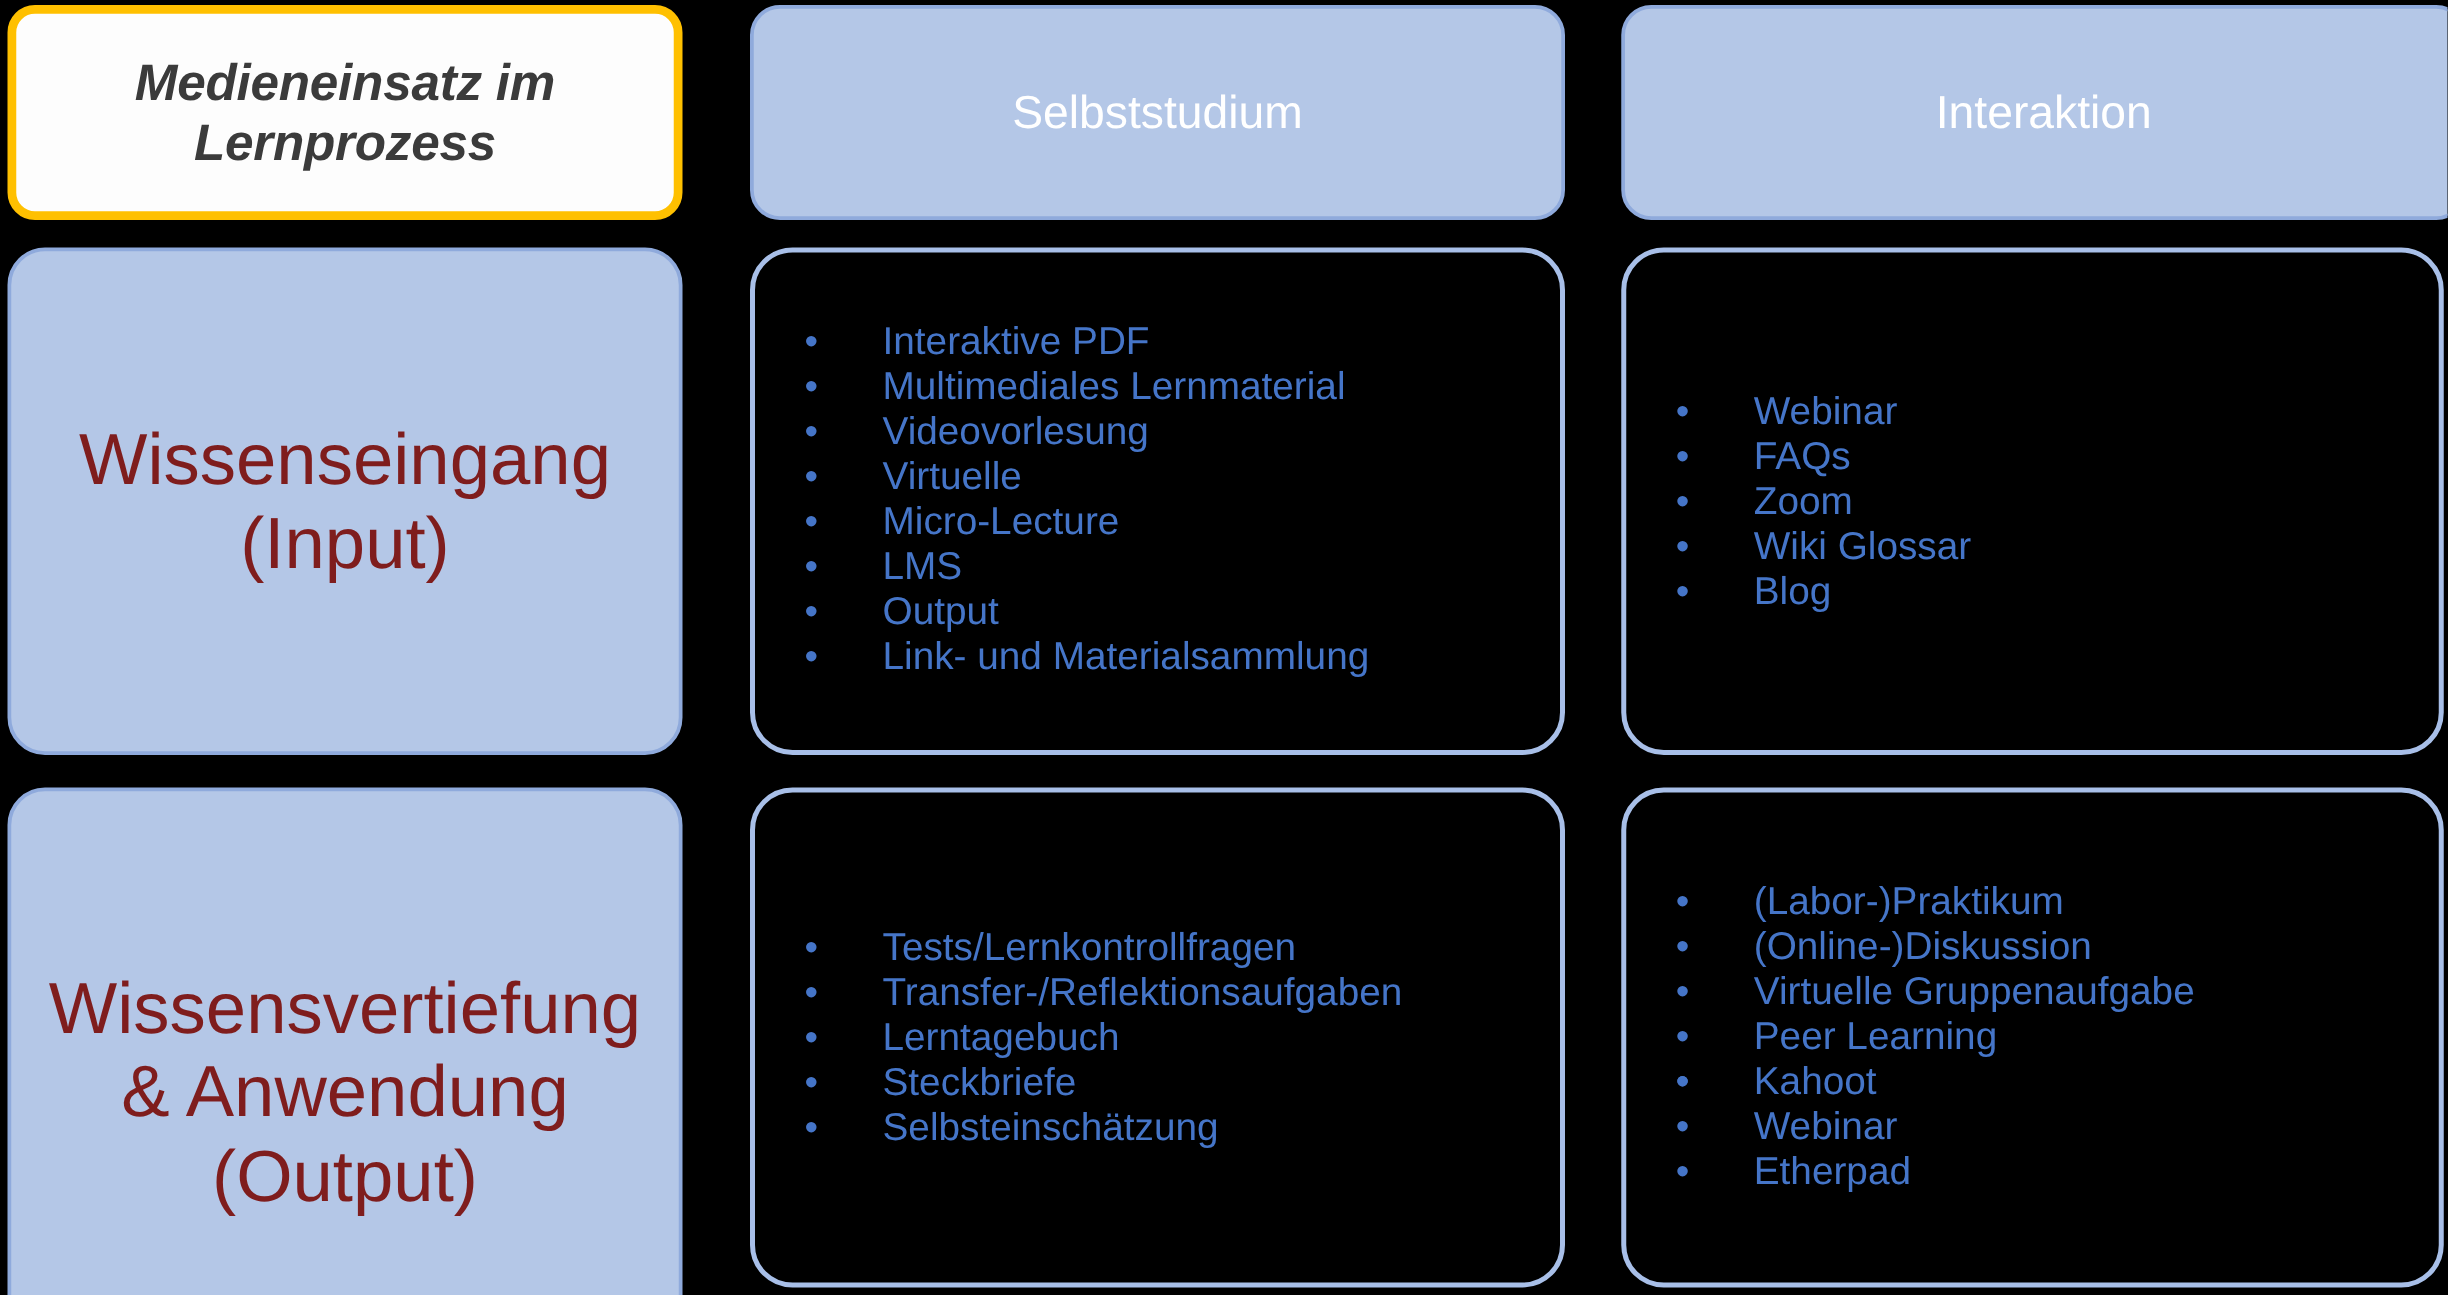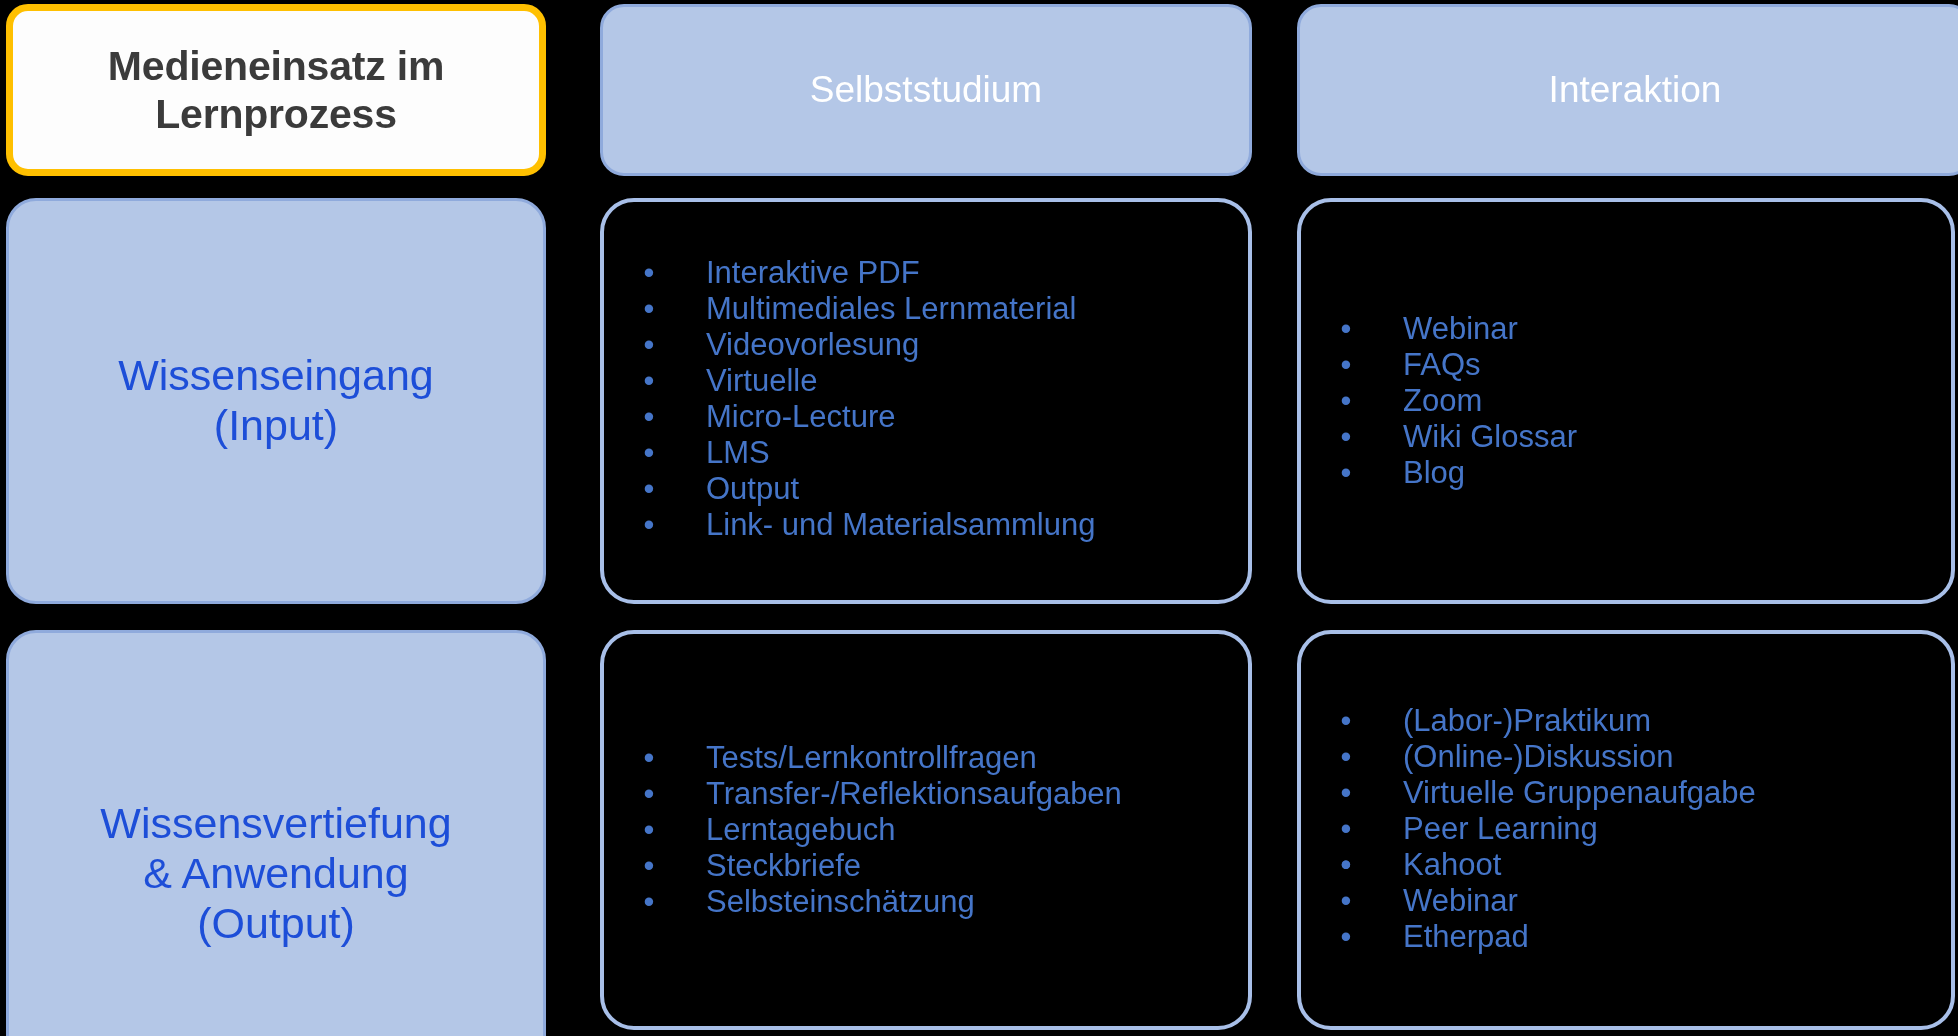--- a/index.html
+++ b/index.html
@@ -34,20 +34,21 @@
 
   
   .title-box {
     left: 6px;
     top: 4px;
     width: 540px;
     height: 172px;
     background: #FDFDFD;
     border: 7px solid #FFC000;
     border-radius: 22px;
+    font-style: italic;
   }
   .title-box .title-text {
     color: #3B3B3B;
     font-weight: bold;
     font-size: 41px;
     line-height: 1.18;
     text-align: center;
     letter-spacing: -0.2px;
     padding: 0 14px;
     white-space: pre-line;
@@ -73,22 +74,22 @@
 
   
   .row-head {
     left: 6px;
     width: 540px;
     background: #B4C7E7;
     border: 3px solid #8FAADC;
     border-radius: 30px;
   }
   .row-head .row-head-text {
-    color: #1d4ed8;
-    font-size: 43px;
+    color: #7f1d1d;
+    font-size: 58px;
     line-height: 1.16;
     text-align: center;
     padding: 0 14px;
     white-space: pre-line;
   }
   #row-head-input  { top: 198px; height: 406px; }
   #row-head-output { top: 630px; height: 488px; }
 
   
   .cell {

